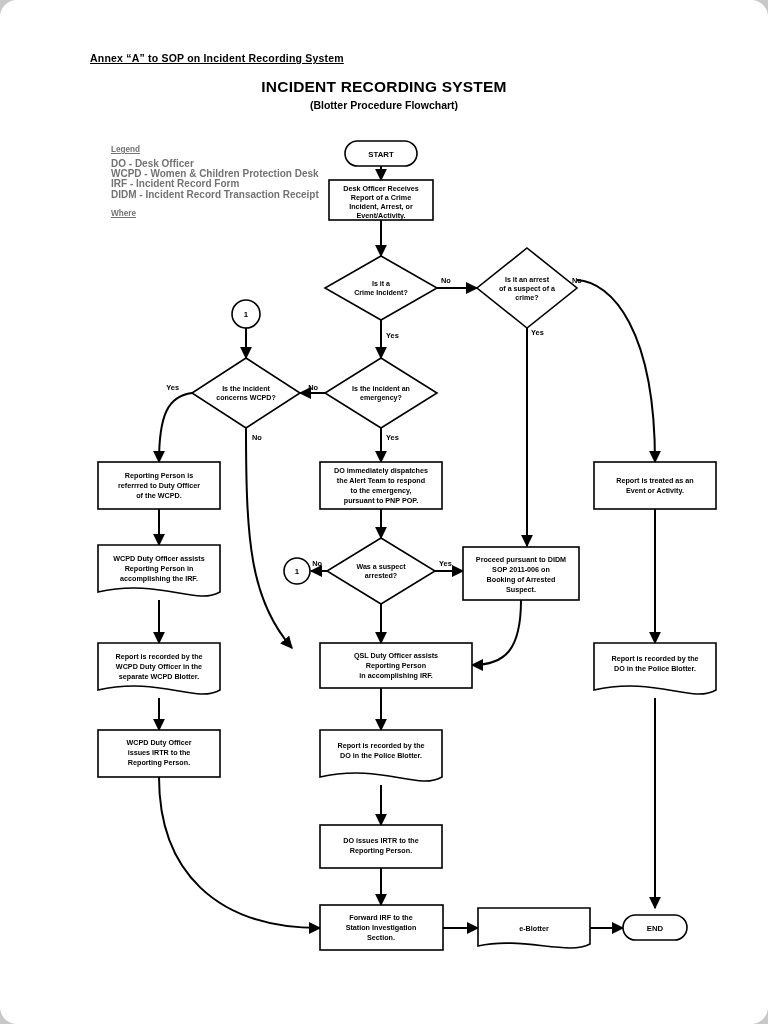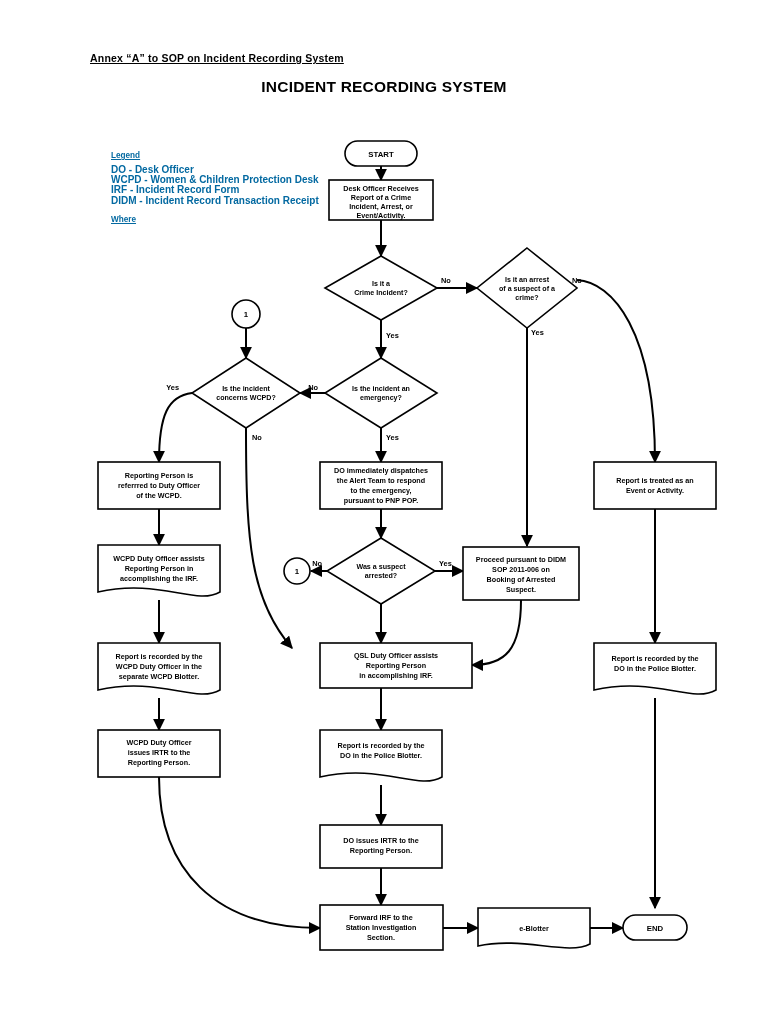--- a/index.html
+++ b/index.html
@@ -1,27 +1,27 @@
 <!DOCTYPE html>
 <html><head>
 <meta charset="utf-8">
 <style>
   html,body{margin:0;padding:0;background:#c8c8c8;}
   #page{
     position:relative;width:768px;height:1024px;background:#ffffff;margin:0 auto;
-    font-family:"Liberation Sans", sans-serif;overflow:hidden;
+    font-family:"Liberation Sans", sans-serif;overflow:hidden;border-radius:17px;
   }
   #annex{
     position:absolute;left:90px;top:52px;font-size:10.5px;font-weight:bold;
     color:#000;text-decoration:underline;letter-spacing:.2px;white-space:nowrap;
   }
   #title-wrap{position:absolute;left:0;top:78px;width:768px;text-align:center;}
   #title{font-size:15.5px;font-weight:bold;letter-spacing:.2px;color:#000;}
   #subtitle{font-size:10.5px;font-weight:bold;margin-top:3px;color:#000;}
-  #legend{position:absolute;left:111px;top:151px;color:#0369a1;width:215px;}
+  #legend{position:absolute;left:111px;top:145px;color:#737373;width:215px;}
   .lg-head{font-size:8.2px;font-weight:bold;text-decoration:underline;margin-bottom:5px;}
   .lg-line{font-size:10px;font-weight:bold;line-height:10.2px;white-space:nowrap;}
   .lg-note{font-size:8.2px;font-weight:bold;line-height:10.5px;}
   .lg-gap{height:9px;}
   .lg-gap2{height:7px;}
   svg{position:absolute;left:0;top:0;}
   .shape{fill:#ffffff;stroke:#000000;stroke-width:1.6;}
   .shape-term{fill:#ffffff;stroke:#000000;stroke-width:1.6;}
   .conn{fill:none;stroke:#000000;stroke-width:2;}
   .lbl{font-family:"Liberation Sans",sans-serif;font-size:7.4px;font-weight:bold;fill:#000;}
@@ -31,20 +31,21 @@
 </style>
 </head>
 <body>
 
 <div id="page">
 
   <div id="annex">Annex “A” to SOP on Incident Recording System</div>
 
   <div id="title-wrap">
     <div id="title">INCIDENT RECORDING SYSTEM</div>
+    <div id="subtitle">(Blotter Procedure Flowchart)</div>
   </div>
 
   <div id="legend">
     <div class="lg-head">Legend</div>
     <div class="lg-line">DO - Desk Officer</div>
     <div class="lg-line">WCPD - Women &amp; Children Protection Desk</div>
     <div class="lg-line">IRF - Incident Record Form</div>
     <div class="lg-line">DIDM - Incident Record Transaction Receipt</div>
     <div class="lg-gap"></div>
     <div class="lg-head">Where</div>

